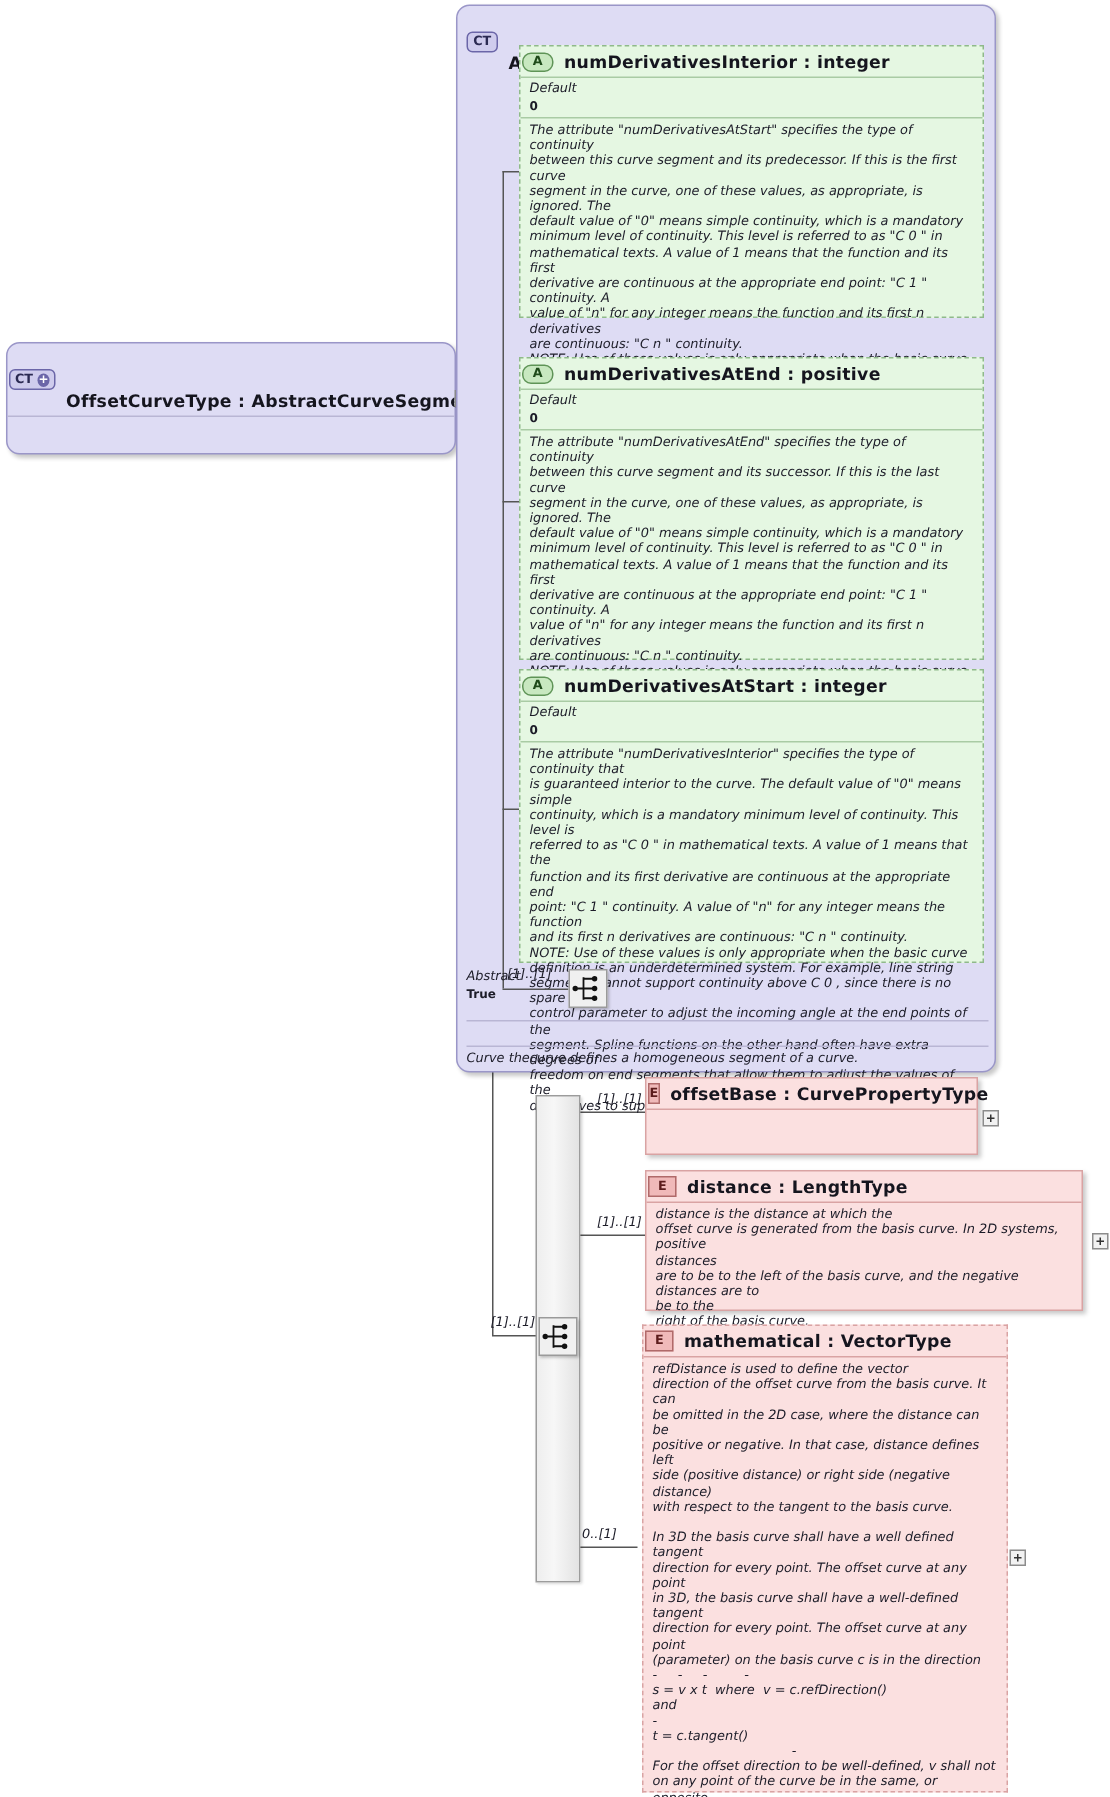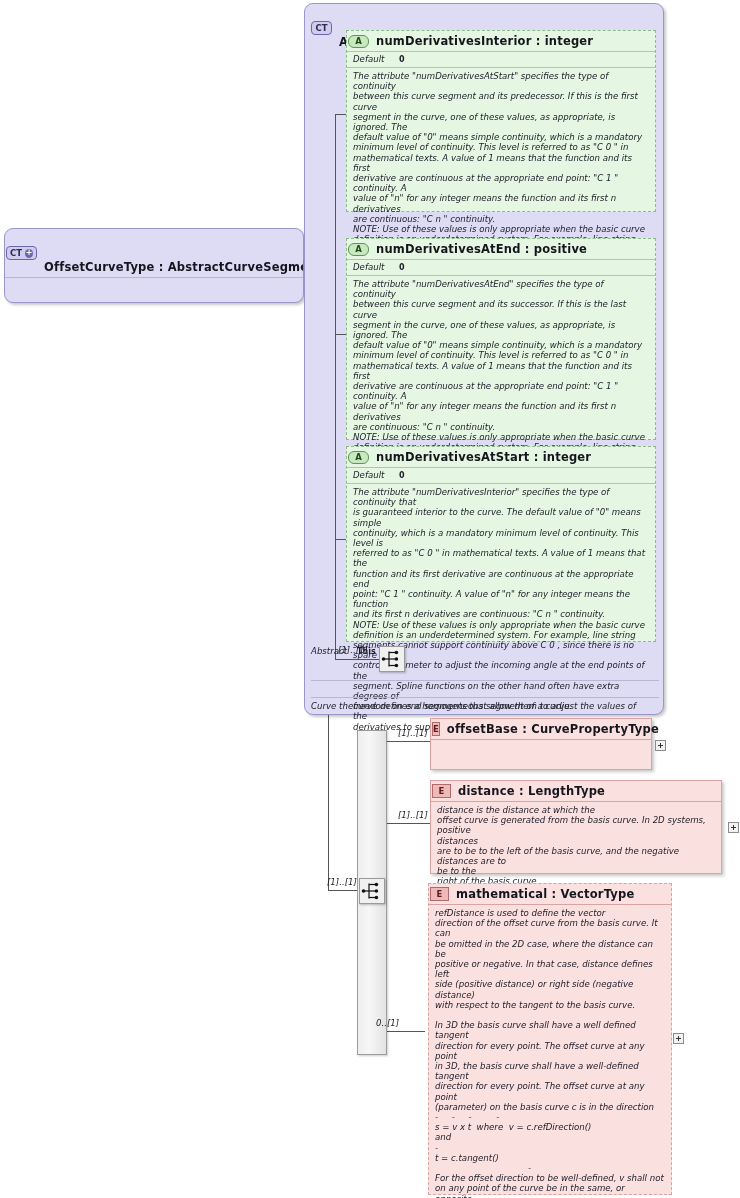--- a/index.html
+++ b/index.html
@@ -119,20 +119,21 @@
     color: #1c1c28;
     line-height: 10.2px;
     padding: 3px 6px 4px 6px;
     white-space: pre-wrap;
   }
   .row-kv {
     display: flex;
     font-size: 8.6px;
     padding: 2px 6px 2px 6px;
     line-height: 11px;
+    flex-direction: column;
   }
   .row-kv .k {
     font-style: italic;
     color: #1c1c28;
     min-width: 46px;
   }
   .row-kv .v {
     font-weight: bold;
     font-size: 8px;
     color: #1c1c28;
@@ -329,21 +330,21 @@
       <line x1="9" y1="18.5" x2="15" y2="18.5" stroke="#111" stroke-width="1.2"></line>
       <circle cx="16.4" cy="5.5" r="1.8" fill="#111"></circle>
       <circle cx="16.4" cy="12" r="1.8" fill="#111"></circle>
       <circle cx="16.4" cy="18.5" r="1.8" fill="#111"></circle>
     </svg>
   </div>
 
   <div class="sep" style="position:absolute; left:6px; top:676px; width:348px;"></div>
   <div class="row-kv" style="position:absolute; left:0; top:640px; width:100%;">
     <span class="k">Abstract</span>
-    <span class="v">This</span>
+    <span class="v">True</span>
   </div>
   <div class="sep" style="position:absolute; left:6px; top:693px; width:348px;"></div>
   <div class="doc" style="position:absolute; left:0; top:694px; width:100%;">Curve thecurve defines a homogeneous segment of a curve.</div>
 </div>
 
 <span class="card" style="left:327px; top:877px;">[1]..[1]</span>
 
 <div class="grpbar" style="left:357px; top:730px; width:30px; height:325px;"></div>
 
 <div class="seq" style="left:359px; top:878px;">
@@ -355,21 +356,21 @@
     <line x1="9" y1="12" x2="15" y2="12" stroke="#111" stroke-width="1.2"></line>
     <line x1="9" y1="18.5" x2="15" y2="18.5" stroke="#111" stroke-width="1.2"></line>
     <circle cx="16.4" cy="5.5" r="1.8" fill="#111"></circle>
     <circle cx="16.4" cy="12" r="1.8" fill="#111"></circle>
     <circle cx="16.4" cy="18.5" r="1.8" fill="#111"></circle>
   </svg>
 </div>
 
 <span class="card" style="left:398px; top:728px;">[1]..[1]</span>
 <span class="card" style="left:398px; top:810px;">[1]..[1]</span>
-<span class="card" style="left:376px; top:1018px;">0..[1]</span>
+<span class="card" style="left:388px; top:1018px;">0..[1]</span>
 
 <div class="box el" style="left:430px; top:718px; width:222px; height:52px;">
   <div class="hdr">
     <span class="tag tag-e">E</span>
     <span class="title">offsetBase : CurvePropertyType</span>
   </div>
   <div class="sep-e"></div>
 </div>
 <div class="widget plus" style="left:655px; top:740px;"></div>
 

